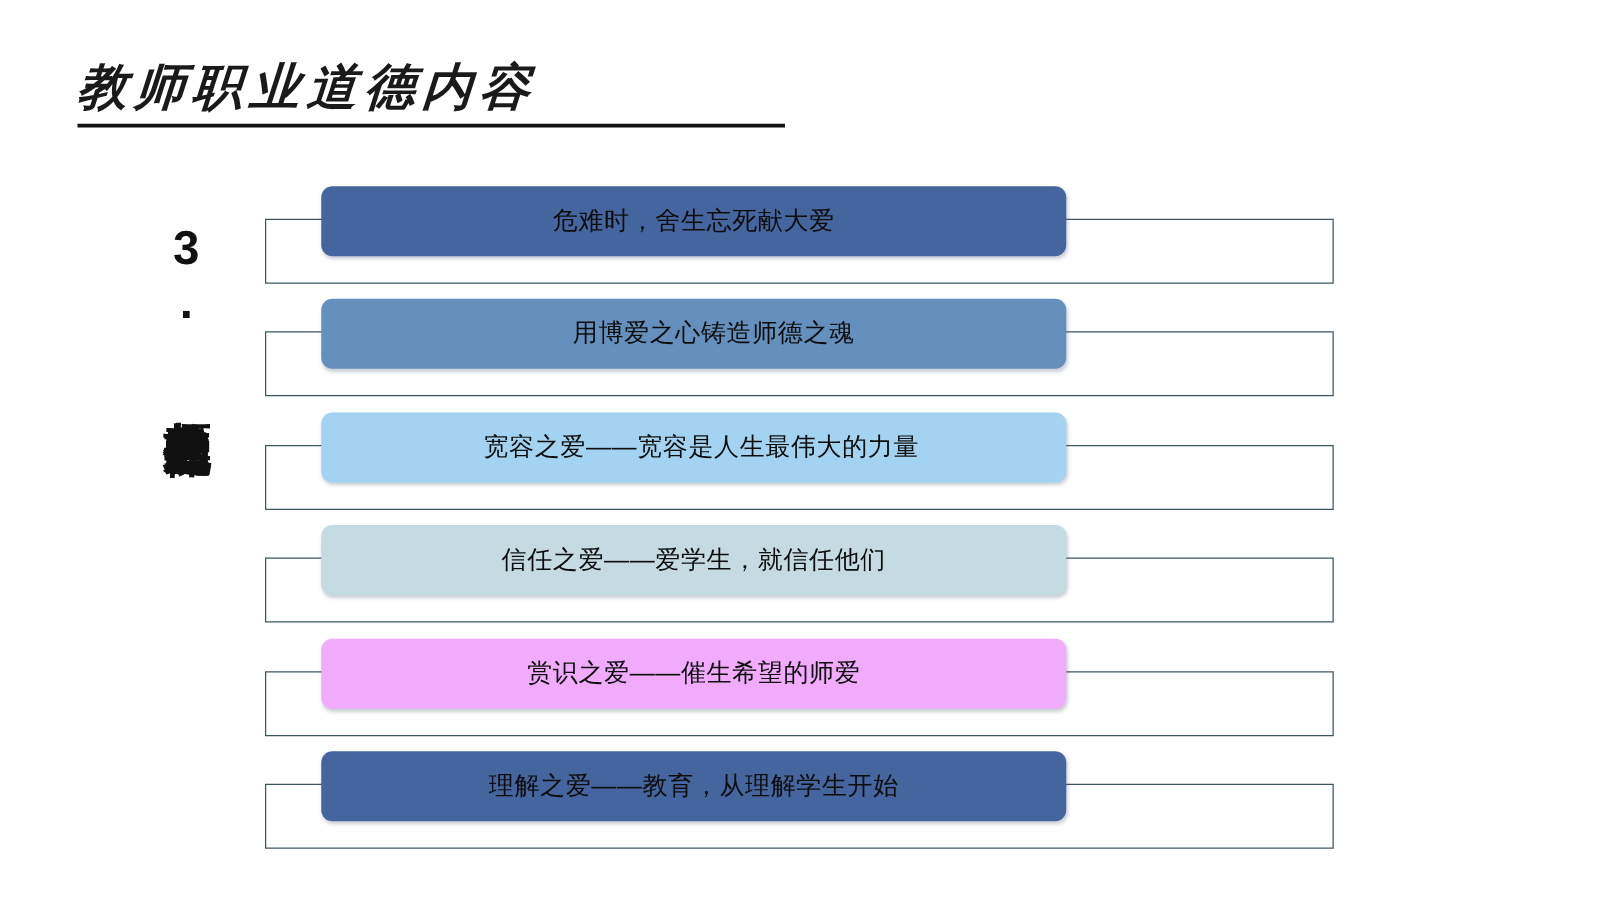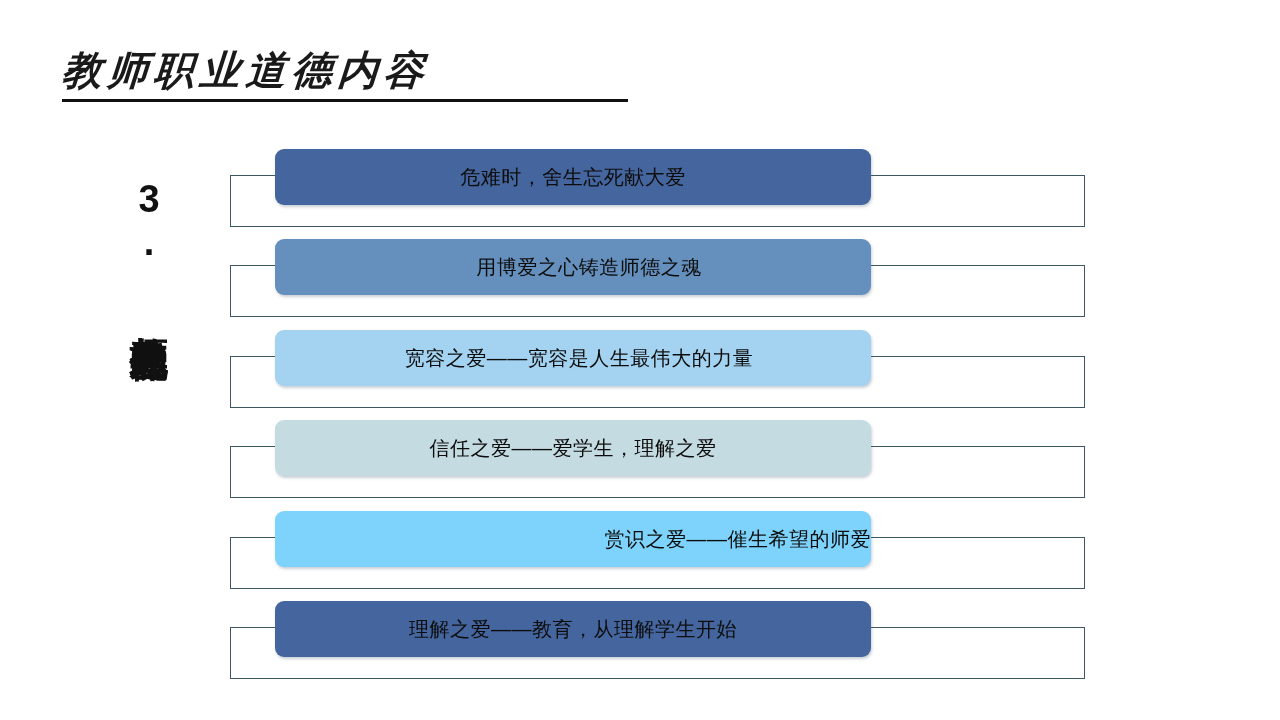--- a/index.html
+++ b/index.html
@@ -52,21 +52,21 @@
     font-weight: 700;
     color: #111111;
     letter-spacing: 1px;
     line-height: 1.02;
     white-space: nowrap;
   }
 
   
   #rows {
     position: absolute;
-    left: 18px;
+    left: 0;
     top: 0;
     width: 1020px;
     height: 720px;
   }
   .row {
     position: absolute;
     left: 0;
     width: 1280px;
     height: 90px;
   }
@@ -125,26 +125,26 @@
     </div>
     <div class="row" style="top: 330px;">
       <div class="outline-rect" style="border-color: rgb(60, 87, 98);"></div>
       <div class="pill" style="background: rgb(164, 211, 241); padding-left: 12px;">
         <span class="pill-label">宽容之爱——宽容是人生最伟大的力量</span>
       </div>
     </div>
     <div class="row" style="top: 420px;">
       <div class="outline-rect" style="border-color: rgb(60, 87, 98);"></div>
       <div class="pill" style="background: rgb(197, 219, 226);">
-        <span class="pill-label">信任之爱——爱学生，理解之爱</span>
+        <span class="pill-label">信任之爱——爱学生，就信任他们</span>
       </div>
     </div>
     <div class="row" style="top: 511px;">
       <div class="outline-rect" style="border-color: rgb(60, 87, 98);"></div>
-      <div class="pill" style="background: #7dd3fc; justify-content: flex-end;">
+      <div class="pill" style="background: #f0abfc;">
         <span class="pill-label">赏识之爱——催生希望的师爱</span>
       </div>
     </div>
     <div class="row" style="top: 601px; padding-left: 28px;">
       <div class="outline-rect" style="border-color: rgb(60, 87, 98);"></div>
       <div class="pill" style="background: rgb(68, 101, 157);">
         <span class="pill-label">理解之爱——教育，从理解学生开始</span>
       </div>
     </div>
   </div>

